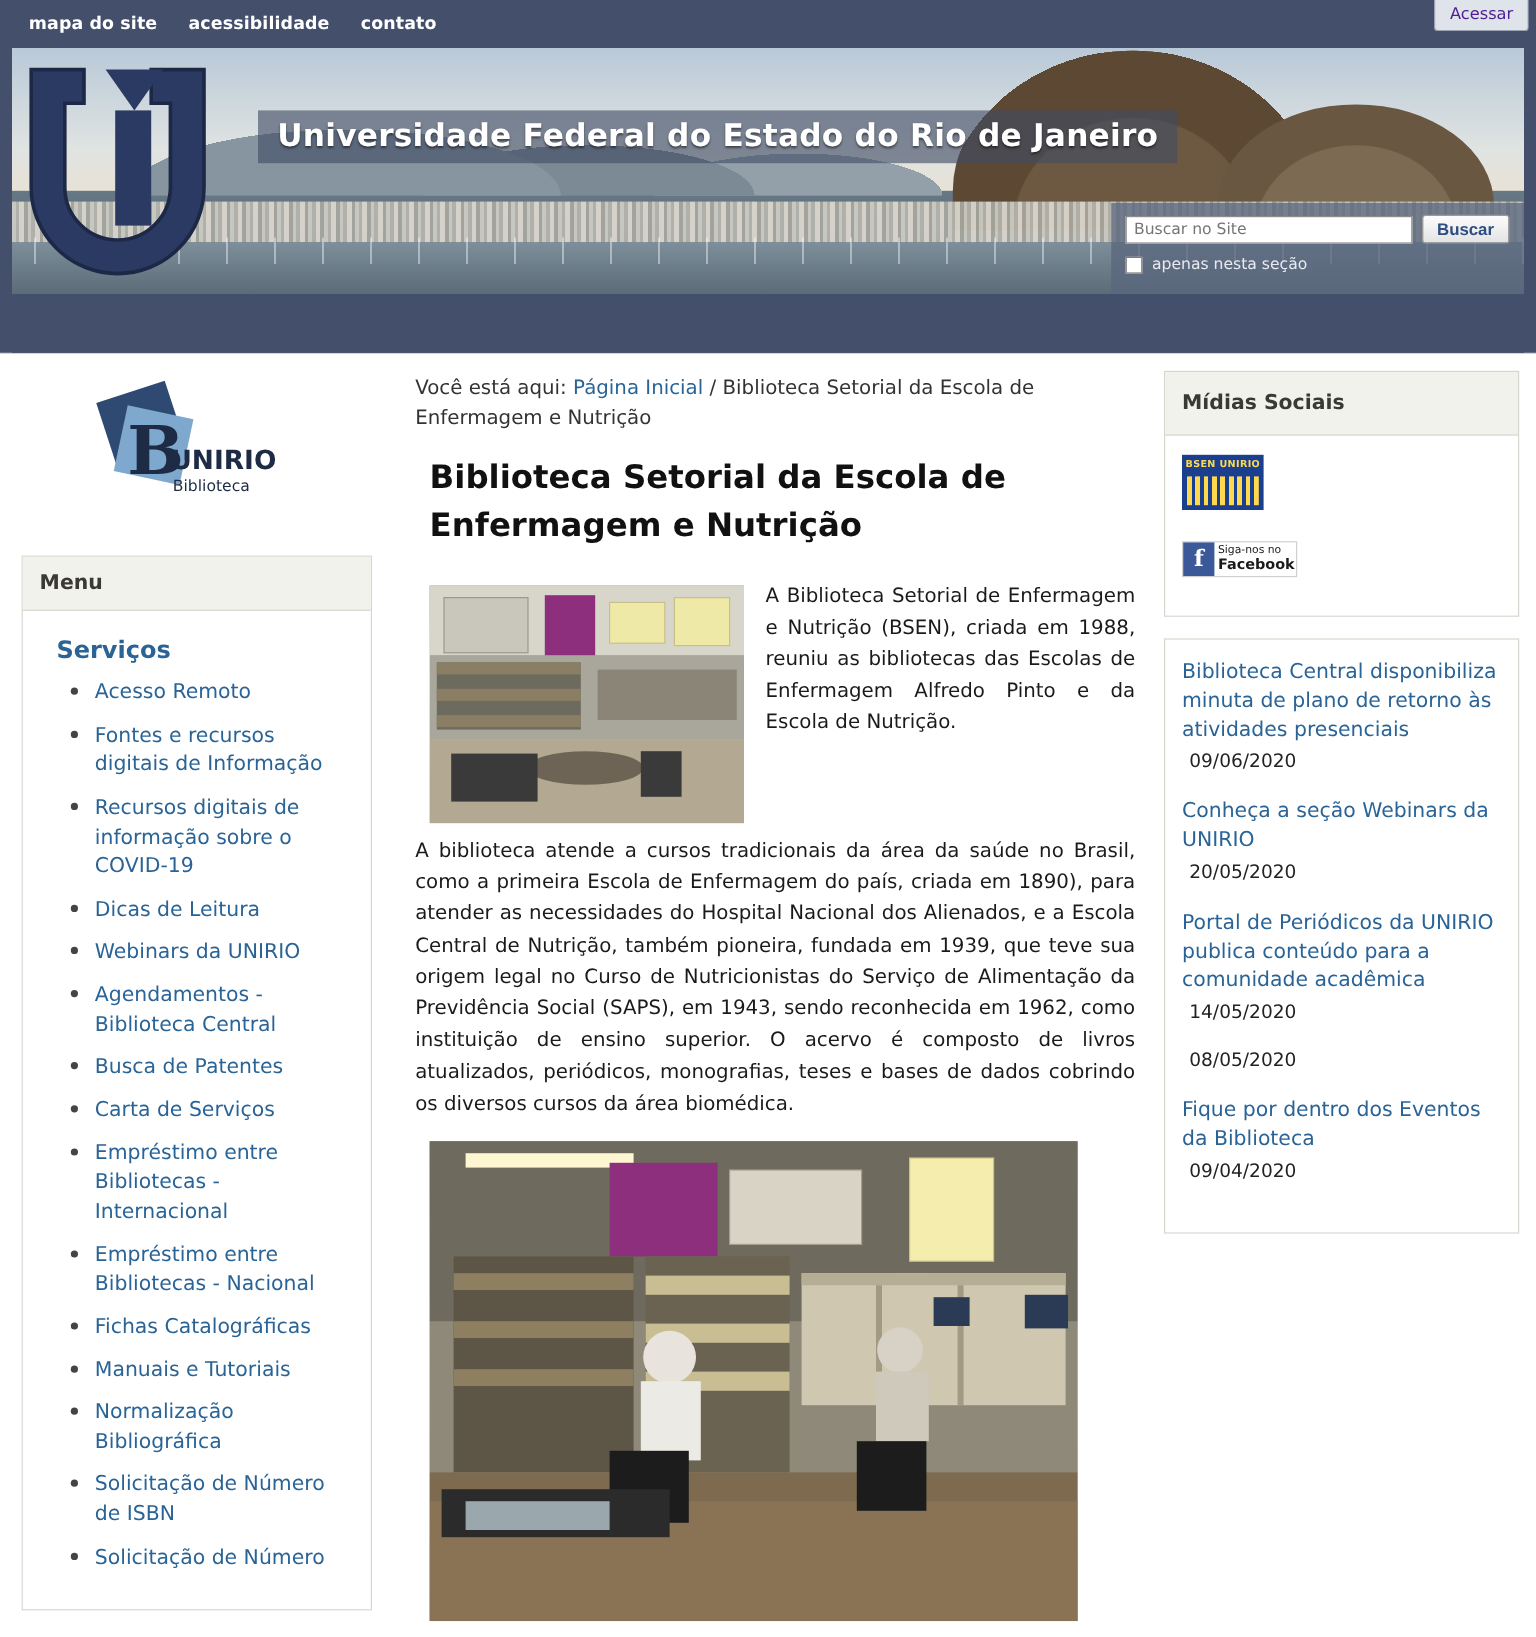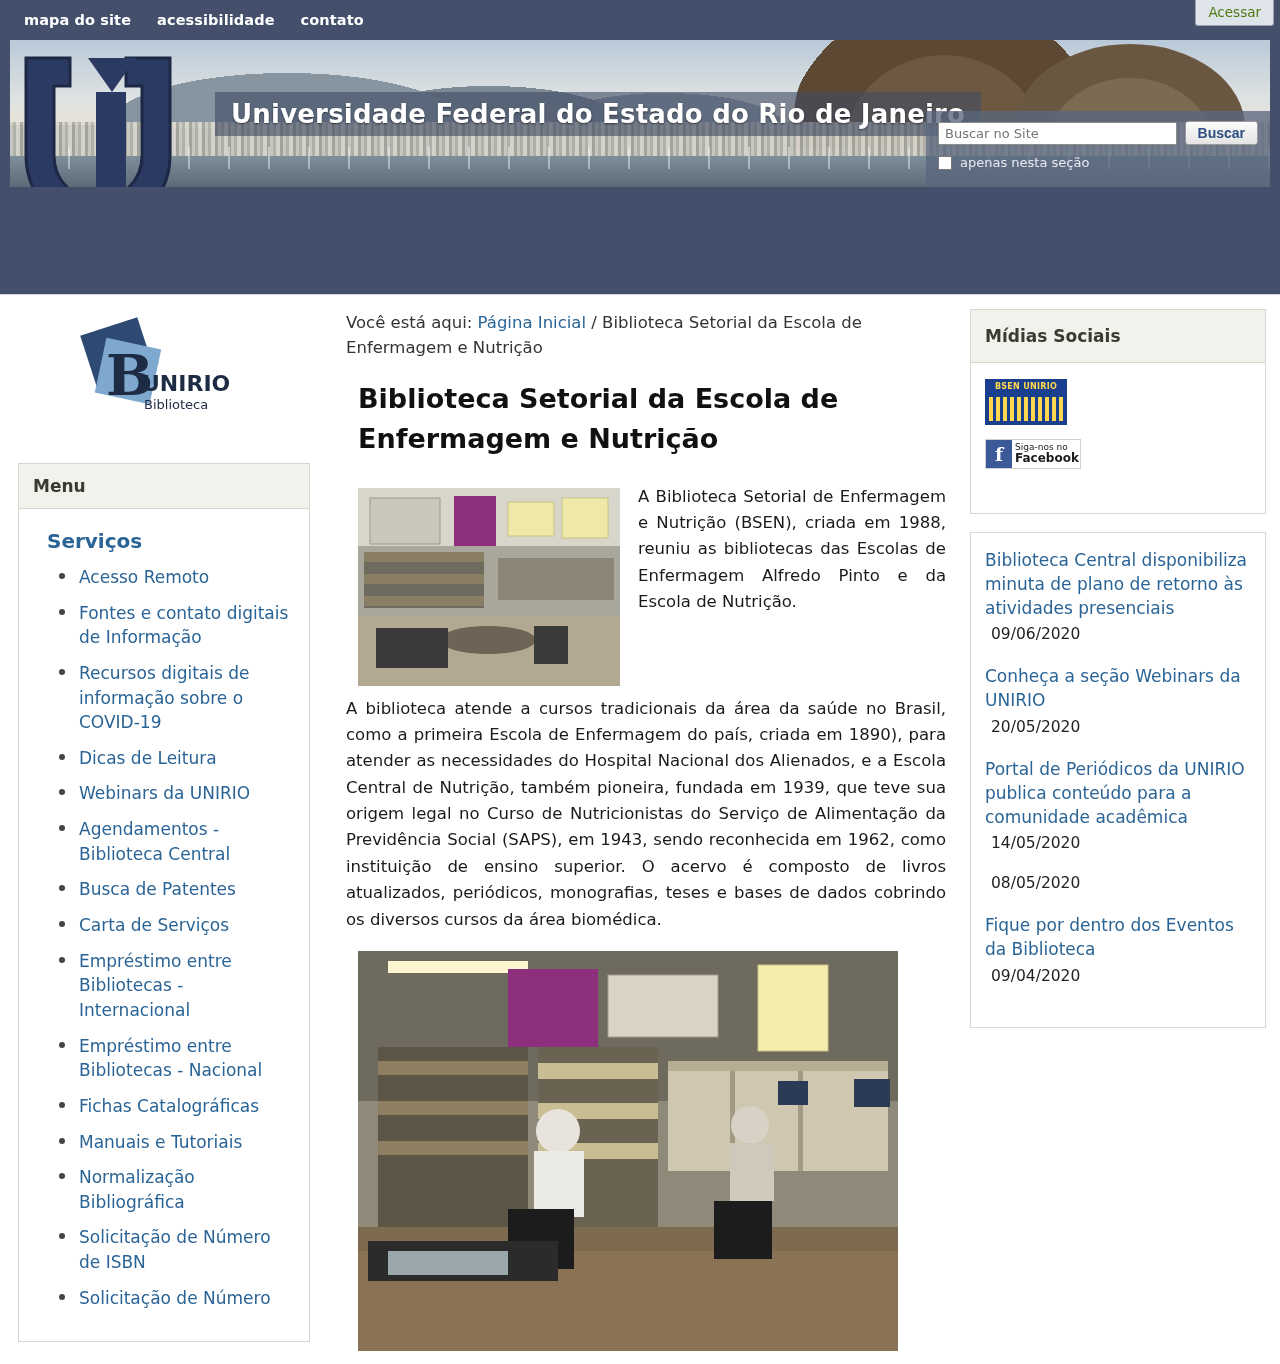--- a/index.html
+++ b/index.html
@@ -28,36 +28,36 @@
     font-weight: bold;
     text-decoration: none;
     letter-spacing: .1px;
   }
   .acessar-btn {
     position: absolute;
     right: 6px; top: 0px;
     background: #dfe3ea;
     border: 1px solid #9aa2b4;
     border-top: none;
-    color: #4d7c0f;
+    color: #4c1d95;
     font-size: 13.5px;
     padding: 4px 12px 5px 12px;
     border-radius: 0 0 3px 3px;
   }
 
   
   .banner-wrap {
     position: relative;
     height: 254px;
     background: #44506b;
     padding: 0 10px;
   }
   .banner {
     position: relative;
-    height: 147px;
+    height: 205px;
     overflow: hidden;
     background: linear-gradient(#9fb7cd 0%, #b9c8d6 42%, #6d7f8d 43%, #55636f 100%);
     padding-left: 48px;
   }
   
   .sky {
     position: absolute; inset: 0 0 42% 0;
     background: linear-gradient(#b9c9d8, #dfe3e2 70%, #e8e2d6 100%);
   }
   
@@ -273,24 +273,24 @@
   .panel-head {
     background: #f2f2ec;
     border-bottom: 1px solid #d7d7d0;
     padding: 16px 14px;
     font-size: 17px;
     font-weight: bold;
     color: #3a3a33;
   }
   .panel-body { padding: 16px 14px 20px 14px; min-height: 40px; }
   .social-img-1 {
-    width: 82px; height: 46px;
+    width: 68px; height: 46px;
     background: #1b3f8f;
     position: relative;
-    margin-bottom: 14px;
+    margin-bottom: 26px;
     overflow: hidden;
   }
   .social-img-1 .t {
     position: absolute; top: 3px; left: 0; right: 0;
     text-align: center; color: #ffd84d;
     font-size: 8px; font-weight: bold; letter-spacing: .3px;
   }
   .social-img-1 .bars {
     position: absolute; bottom: 4px; left: 4px; right: 4px; height: 24px;
     background: repeating-linear-gradient(90deg,#ffd84d 0 4px, #1b3f8f 4px 7px);
@@ -383,21 +383,21 @@
         <text x="74" y="92" font-family="DejaVu Sans, sans-serif" font-size="13" fill="#1d2b45">Biblioteca</text>
       </svg>
     </div>
 
     <div class="menu-box">
       <div class="menu-head">Menu</div>
       <div class="menu-body">
         <div class="menu-section-title">Serviços</div>
         <ul class="menu-list">
           <li><a href="#">Acesso Remoto</a></li>
-          <li><a href="#">Fontes e contato digitais de Informação</a></li>
+          <li><a href="#">Fontes e recursos digitais de Informação</a></li>
           <li><a href="#">Recursos digitais de informação sobre o COVID-19</a></li>
           <li><a href="#">Dicas de Leitura</a></li>
           <li><a href="#">Webinars da UNIRIO</a></li>
           <li><a href="#">Agendamentos - Biblioteca Central</a></li>
           <li><a href="#">Busca de Patentes</a></li>
           <li><a href="#">Carta de Serviços</a></li>
           <li><a href="#">Empréstimo entre Bibliotecas - Internacional</a></li>
           <li><a href="#">Empréstimo entre Bibliotecas - Nacional</a></li>
           <li><a href="#">Fichas Catalográficas</a></li>
           <li><a href="#">Manuais e Tutoriais</a></li>

